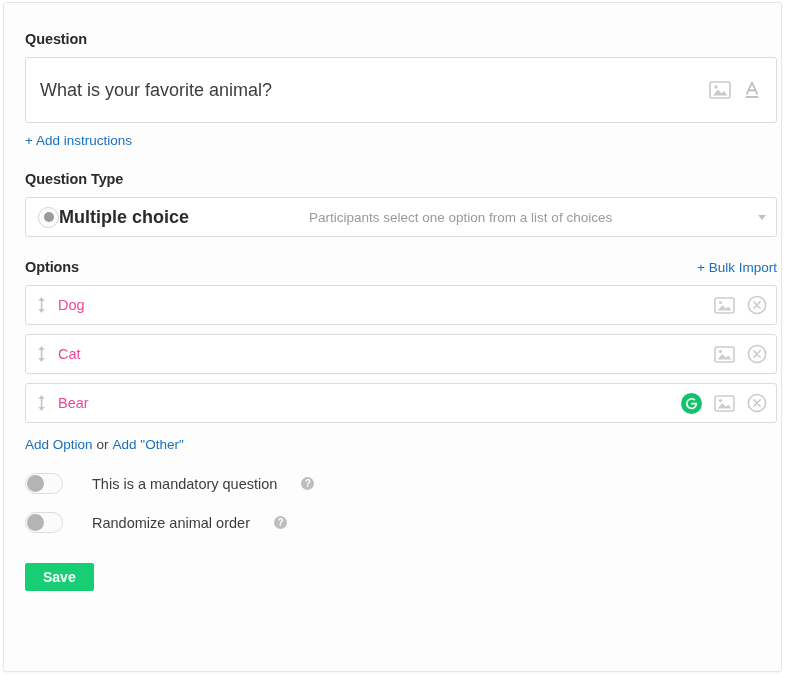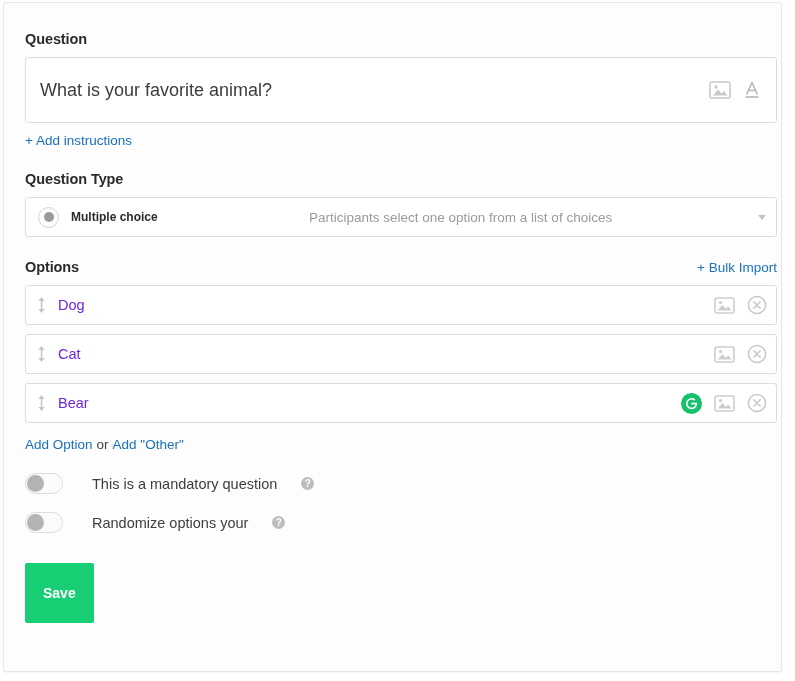--- a/index.html
+++ b/index.html
@@ -125,24 +125,23 @@
     align-items: center;
     justify-content: center;
     flex: 0 0 auto;
   }
   .radio-dot {
     width: 10px; height: 10px;
     border-radius: 50%;
     background: #9a9a9a;
   }
   .qtype-name {
-    font-size: 12px;
+    font-size: 18px;
     font-weight: bold;
     color: #2b2b2b;
-    margin-left: 12px;
     white-space: nowrap;
   }
   .qtype-desc {
     position: absolute;
     left: 283px;
     font-size: 13.5px;
     color: #9a9a9a;
     white-space: nowrap;
   }
   .caret {
@@ -165,21 +164,21 @@
   .option-field {
     margin-top: 9px;
     height: 40px;
     width: 752px;
     padding-left: 10px;
     padding-right: 9px;
   }
   .option-text {
     flex: 1 1 auto;
     font-size: 14.5px;
-    color: #6d28d9;
+    color: #ec4899;
     margin-left: 11px;
     white-space: nowrap;
     overflow: hidden;
   }
   .opt-actions {
     display: flex;
     align-items: center;
     gap: 12px;
     flex: 0 0 auto;
   }
@@ -241,21 +240,21 @@
   
   .save-btn {
     margin-top: 30px;
     display: inline-block;
     background: #17ce75;
     color: #ffffff;
     font-size: 14px;
     font-weight: bold;
     border: none;
     border-radius: 2px;
-    padding: 22px 18px;
+    padding: 6px 18px;
     cursor: pointer;
     font-family: "Liberation Sans", sans-serif;
     line-height: 16px;
   }
 
   
   .grammarly {
     width: 21px; height: 21px;
     border-radius: 50%;
     background: #15c26b;
@@ -417,21 +416,21 @@
           <span class="knob"></span>
         </span>
         <span class="toggle-label">This is a mandatory question</span>
         <span class="help-icon">?</span>
       </div>
 
       <div class="toggle-row second">
         <span class="toggle">
           <span class="knob"></span>
         </span>
-        <span class="toggle-label">Randomize options your</span>
+        <span class="toggle-label">Randomize animal order</span>
         <span class="help-icon">?</span>
       </div>
 
       
       <button class="save-btn">Save</button>
 
     </div>
   </div>
 </div>
 

